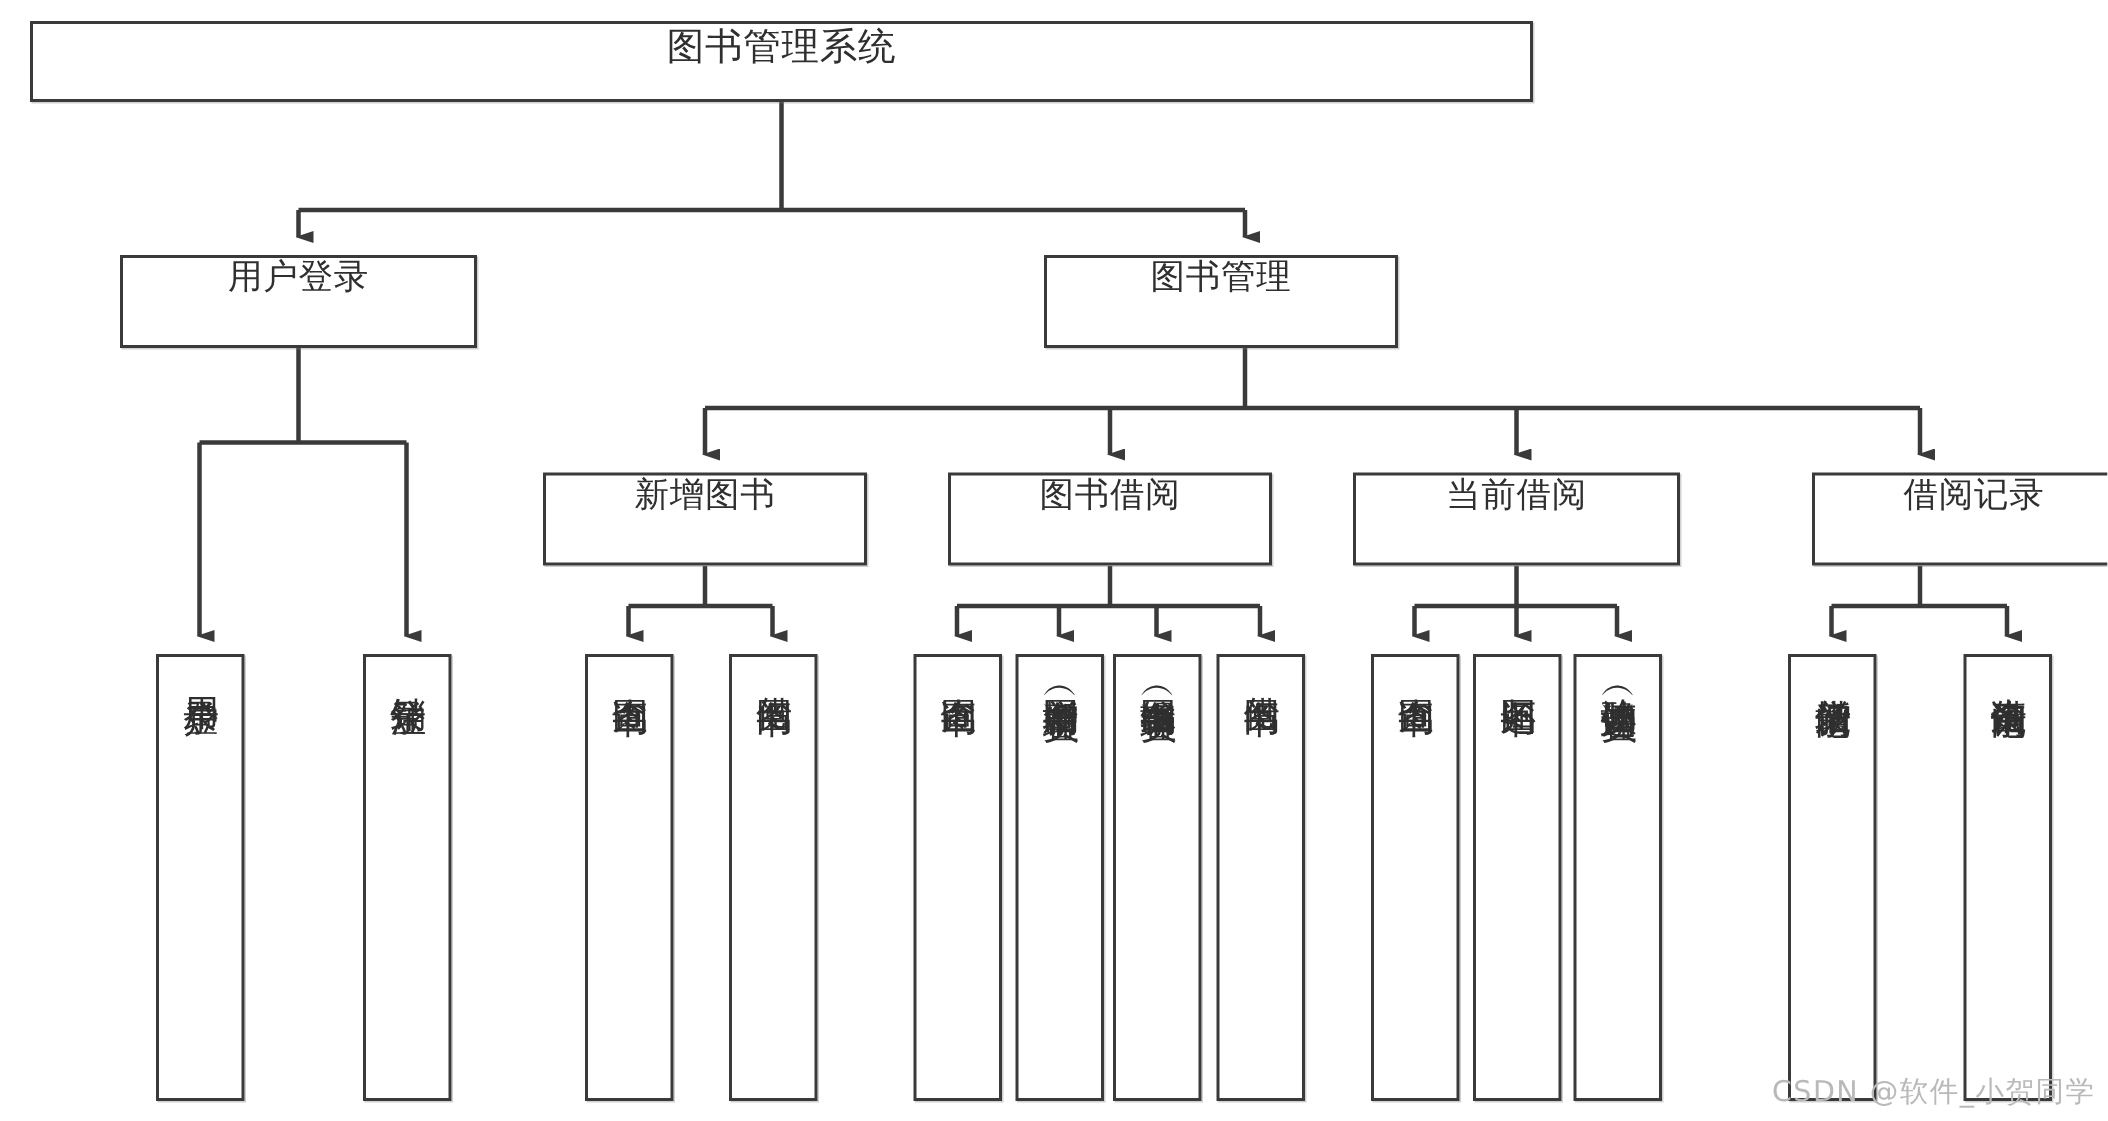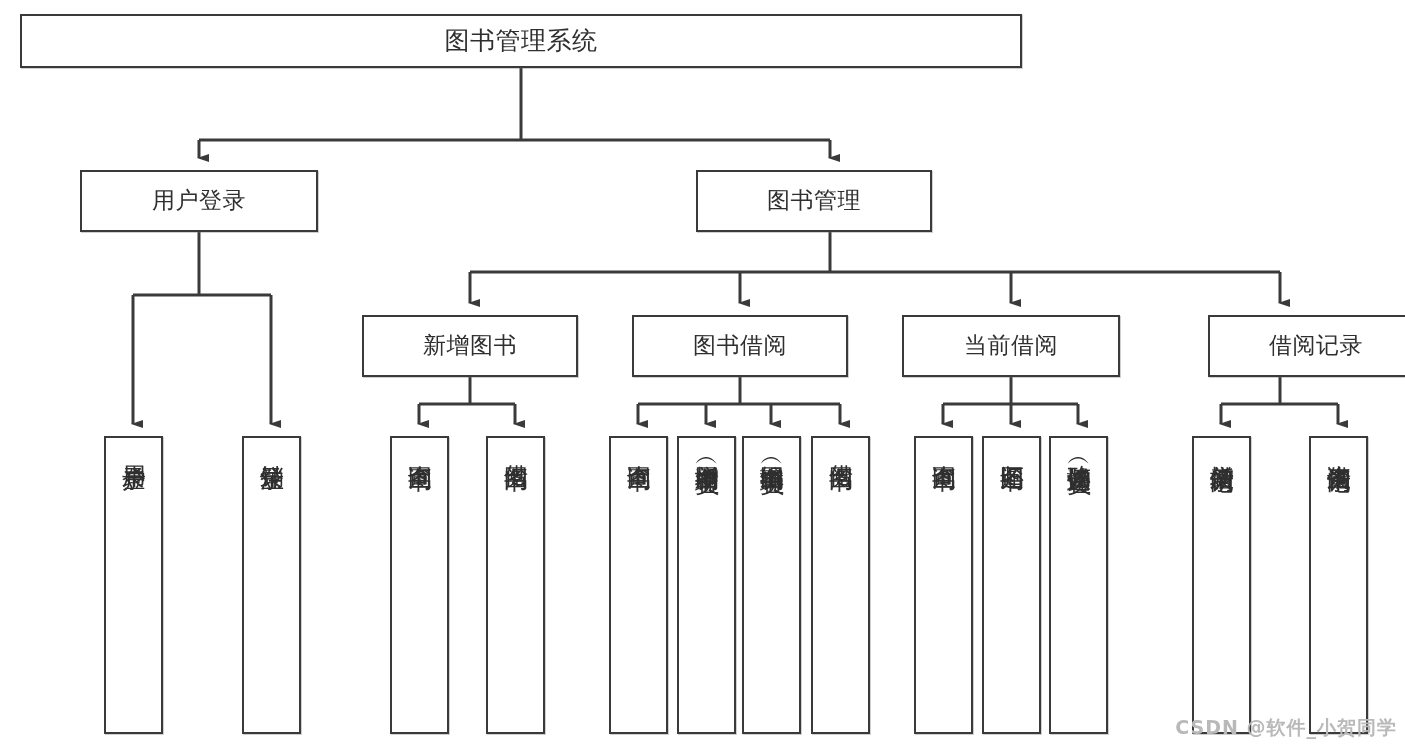--- a/index.html
+++ b/index.html
@@ -25,21 +25,20 @@
     width: 1405px;
     height: 747px;
     pointer-events: none;
   }
   .node {
     position: absolute;
     box-sizing: border-box;
     border: 2px solid #3a3a3a;
     background: #ffffff;
     display: flex;
-    align-items: center;
     justify-content: center;
     color: #2b2b2b;
     box-shadow: 1px 1px 0 rgba(120,120,120,0.35);
   }
   .node .label {
     display: block;
     text-align: center;
     line-height: 1.18;
     color: #2f2f2f;
   }
@@ -69,21 +68,20 @@
   }
   .watermark {
     position: absolute;
     right: 8px;
     bottom: 6px;
     font-size: 19px;
     color: #b9b9b9;
     letter-spacing: 1px;
     white-space: nowrap;
     font-family: "DejaVu Sans", "Liberation Sans", sans-serif;
-    font-weight: bold;
   }
 </style>
 </head>
 <body>
 
 <div id="canvas">
 
   <svg class="connectors" viewBox="0 0 1405 747" xmlns="http://www.w3.org/2000/svg">
     <defs>
       <marker id="arrow" markerWidth="10" markerHeight="12" refX="4" refY="10" orient="auto" markerUnits="userSpaceOnUse">

